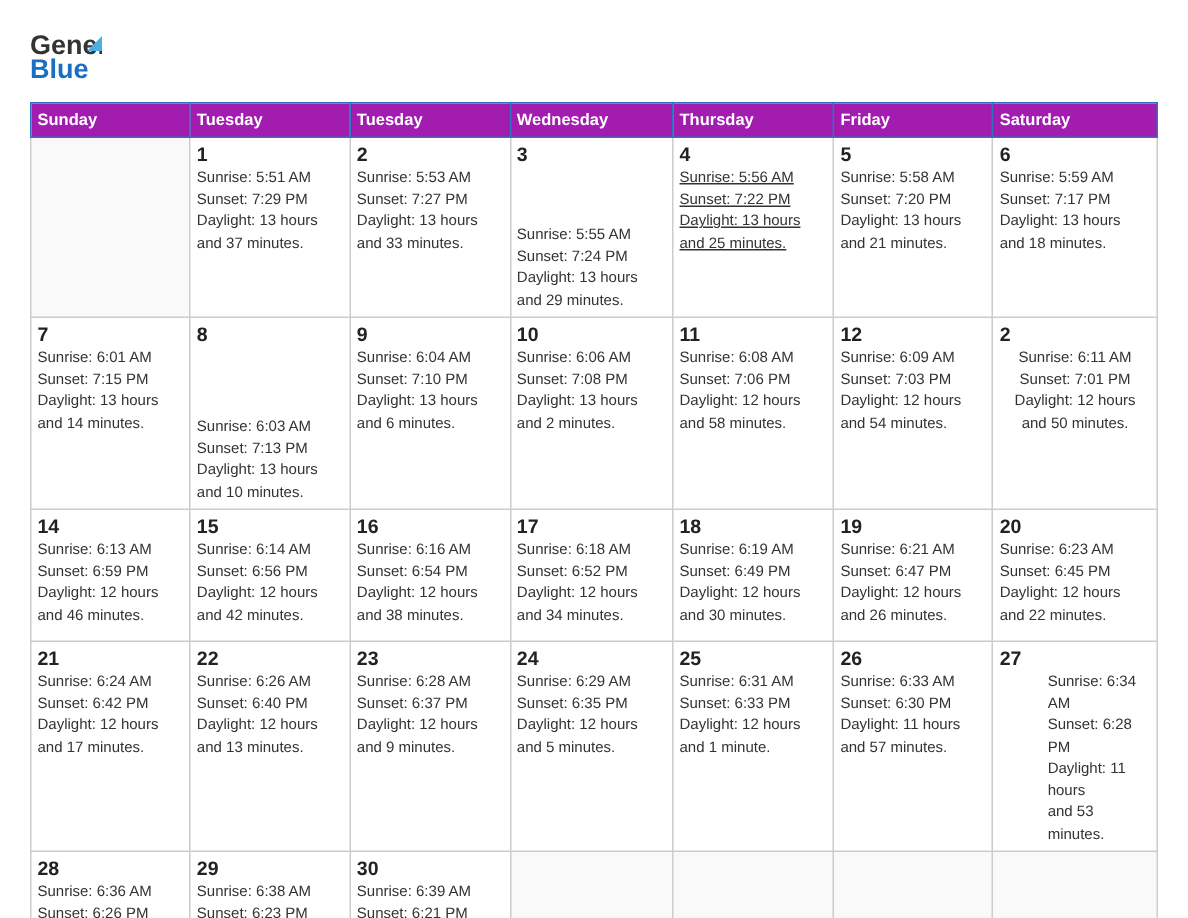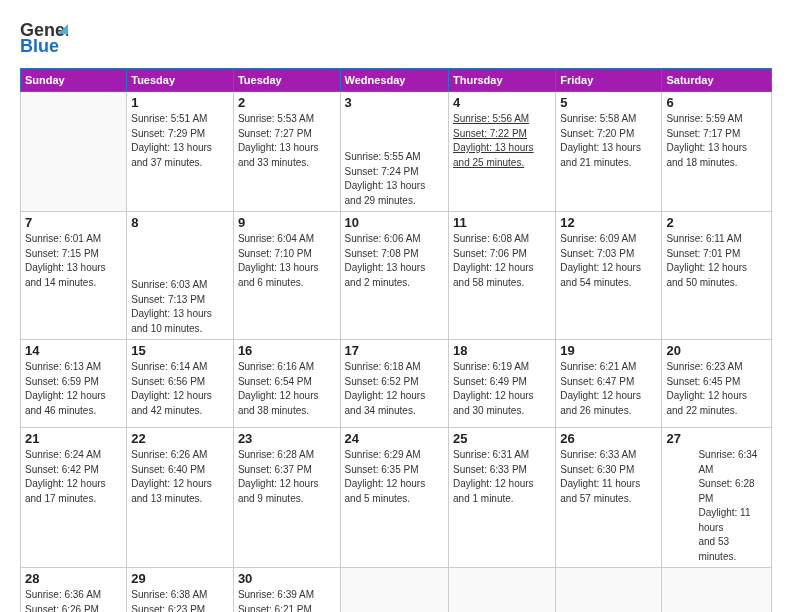--- a/index.html
+++ b/index.html
@@ -193,21 +193,21 @@
           </td>
           <td>
             <span class="day-number">12</span>
             <div class="day-info" style="white-space: pre-line;">Sunrise: 6:09 AM
 Sunset: 7:03 PM
 Daylight: 12 hours
 and 54 minutes.</div>
           </td>
           <td>
             <span class="day-number">2</span>
-            <div class="day-info" style="white-space: pre-line;">Sunrise: 6:11 AM
+            <div class="day-info" style="white-space: pre-line; text-align: center;">Sunrise: 6:11 AM
 Sunset: 7:01 PM
 Daylight: 12 hours
 and 50 minutes.</div>
           </td>
         </tr>
         <tr>
           <td>
             <span class="day-number">14</span>
             <div class="day-info" style="white-space: pre-line;">Sunrise: 6:13 AM
 Sunset: 6:59 PM

